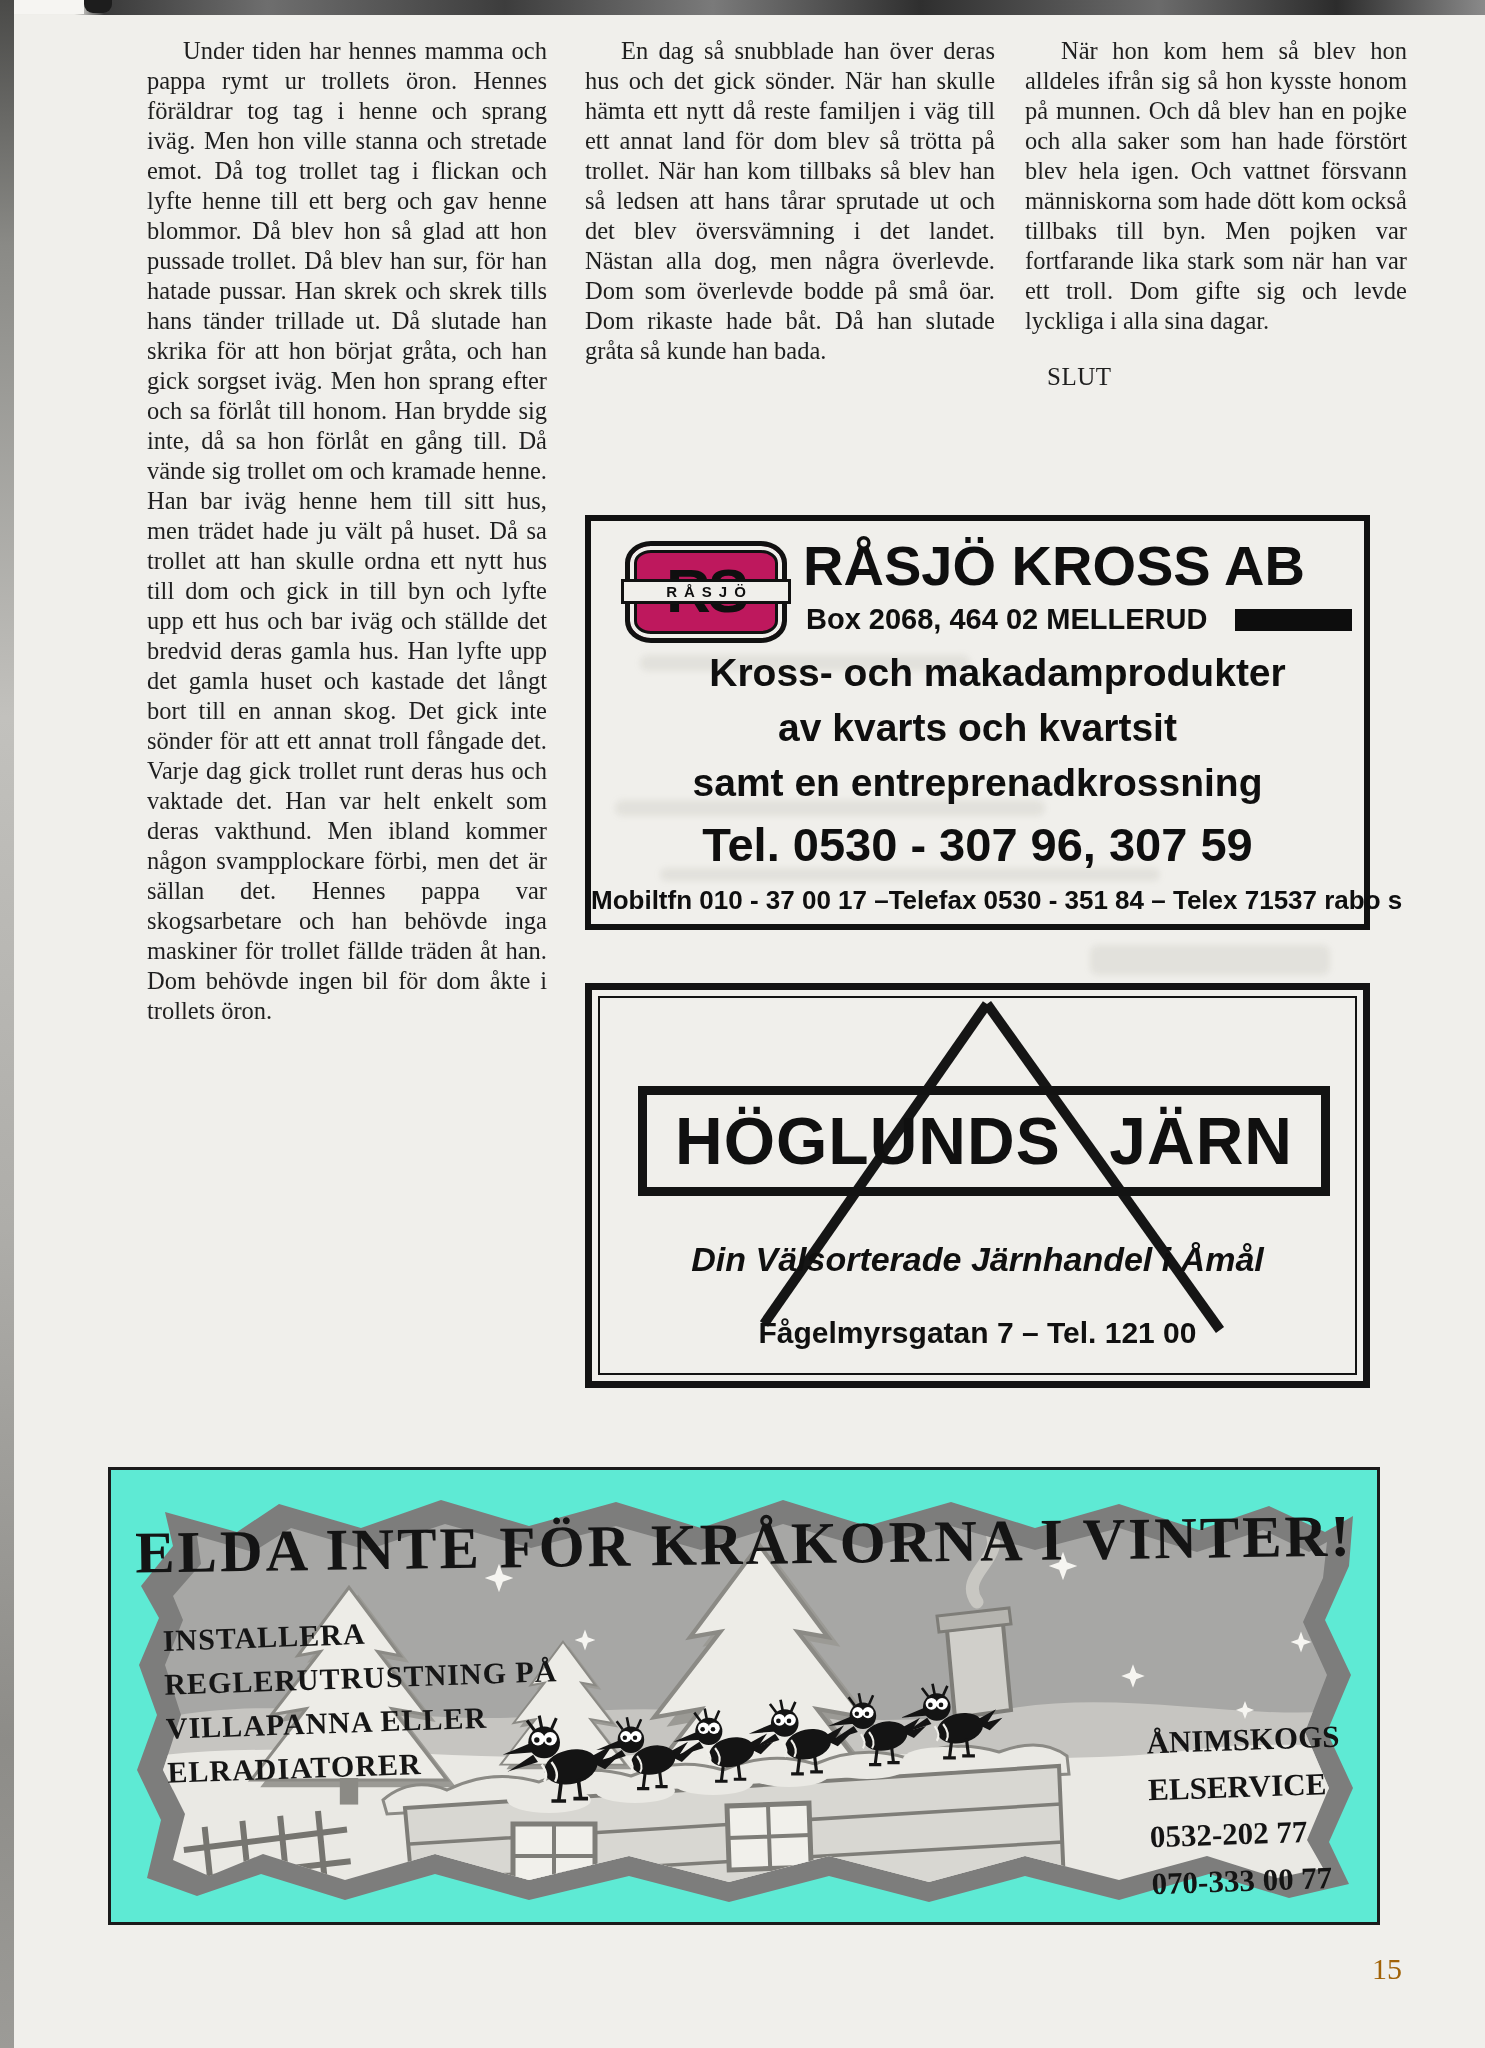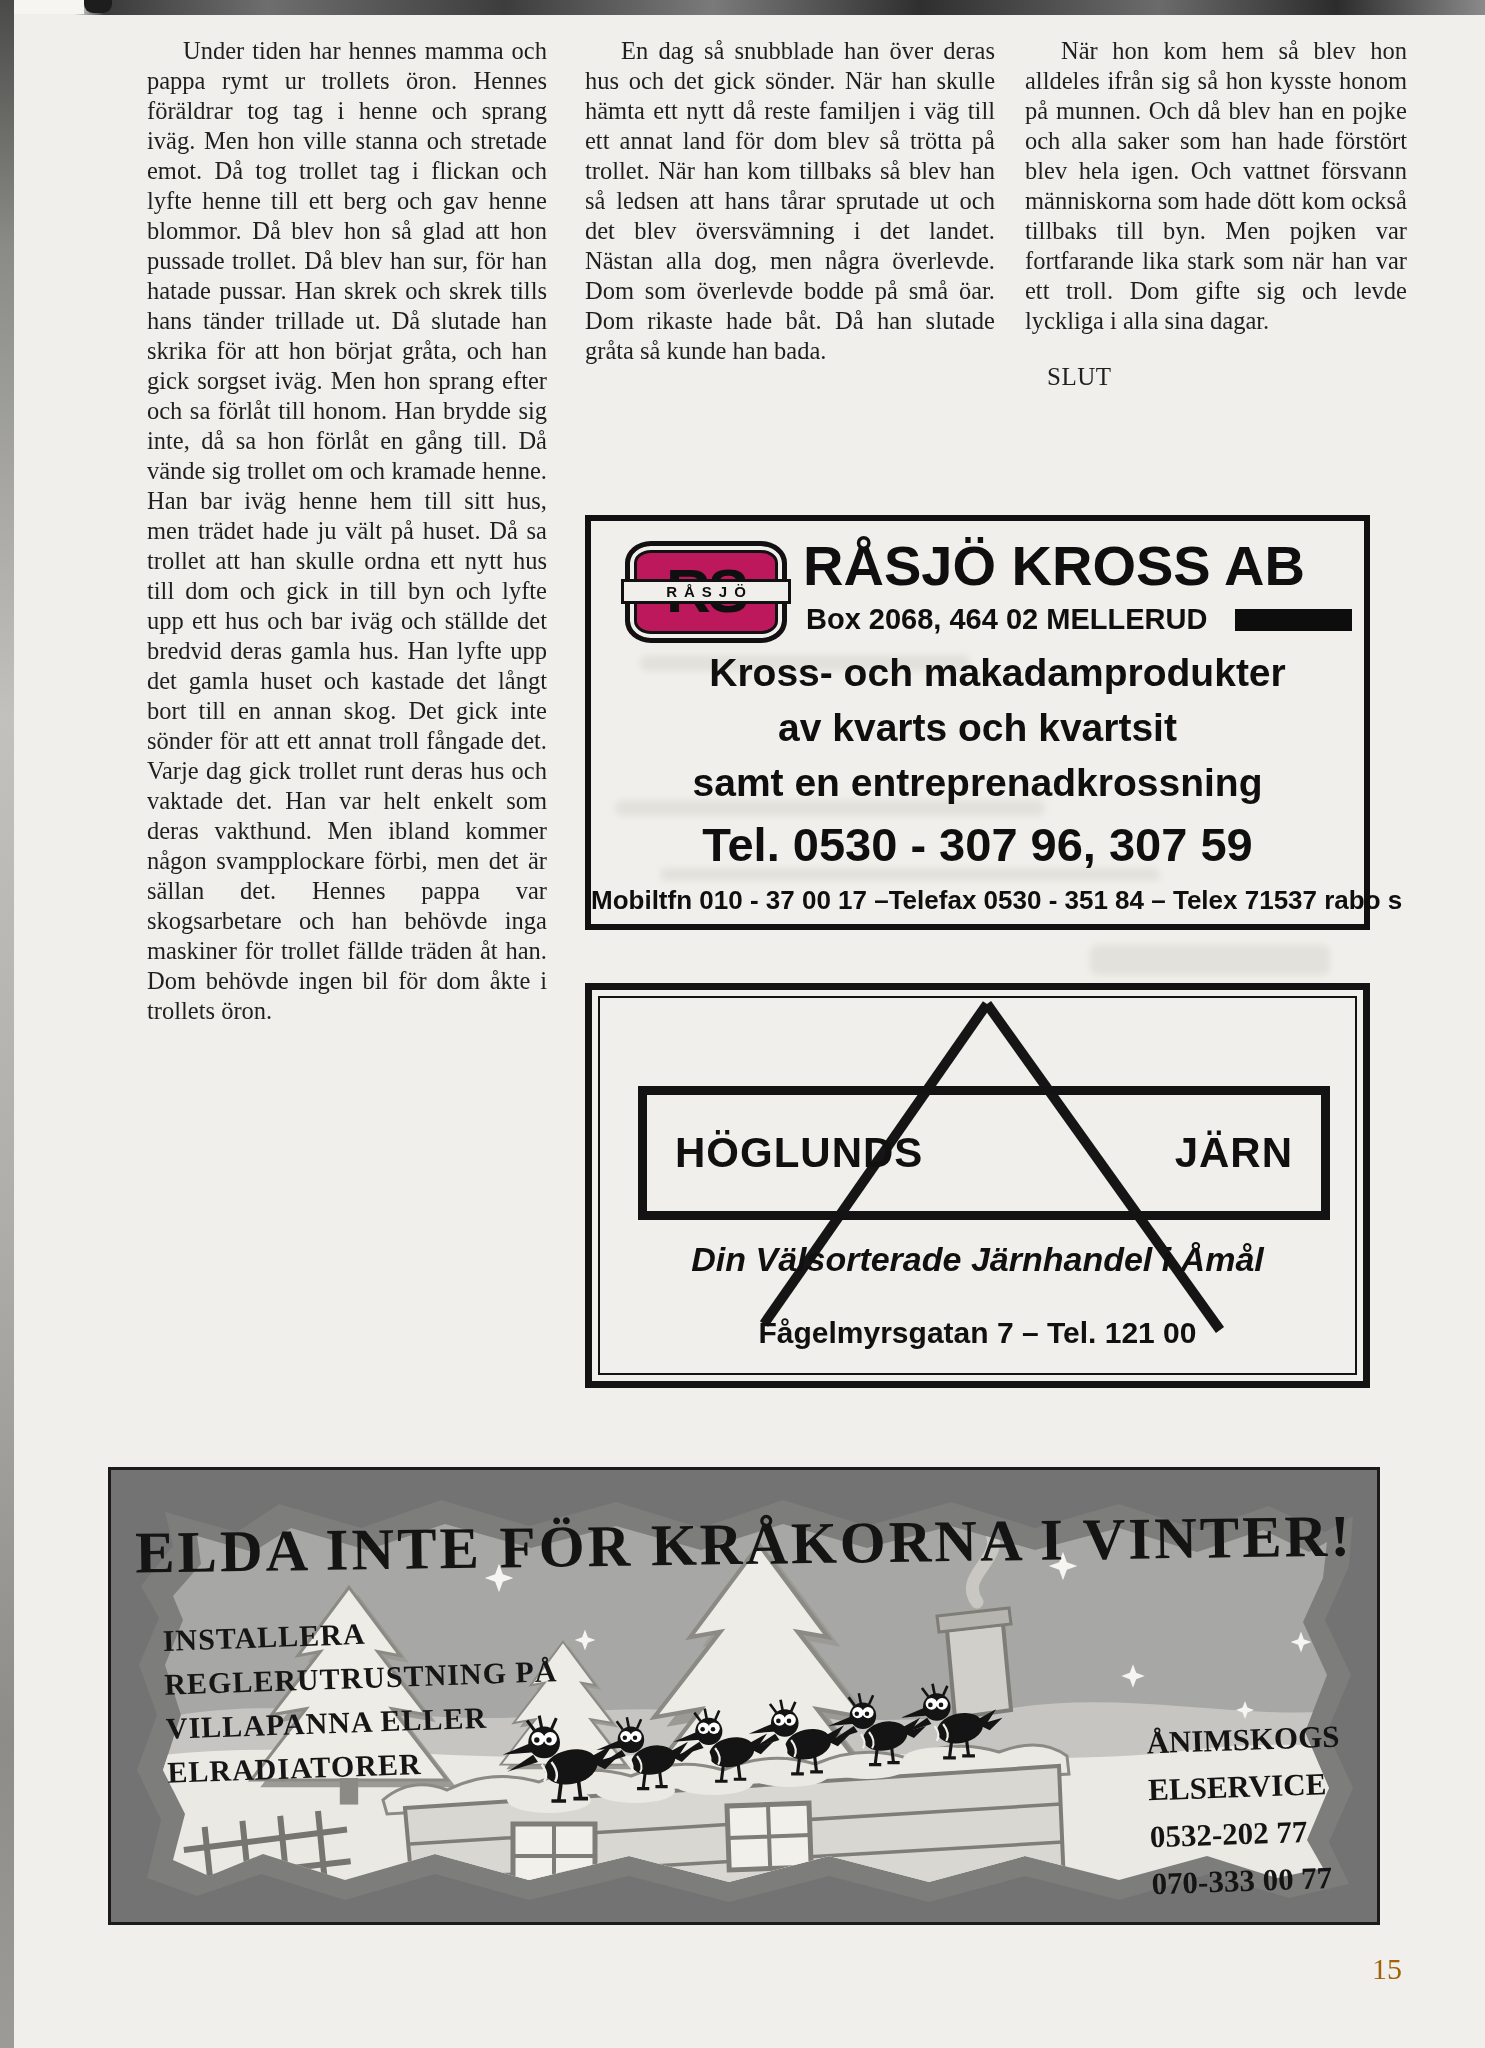--- a/index.html
+++ b/index.html
@@ -40,29 +40,29 @@
   .rasjo-line{position:absolute;left:0;right:0;text-align:center;font-weight:900;font-size:39px;white-space:nowrap;}
   .rl1{top:130px;padding-left:40px;} .rl2{top:185px;} .rl3{top:240px;}
   .rasjo-tel{position:absolute;left:0;right:0;top:296px;text-align:center;font-weight:900;font-size:47px;white-space:nowrap;}
   .rasjo-mobil{position:absolute;left:0;right:0;top:364px;text-align:center;font-weight:700;font-size:26px;white-space:nowrap;}
 
   
   .hoglunds-ad{position:absolute;left:585px;top:983px;width:785px;height:405px;border:7px solid #131313;
                font-family:"Liberation Sans",sans-serif;color:#101010;box-sizing:border-box;}
   .hog-inner{position:absolute;inset:6px;border:2px solid #131313;}
   .hog-tri{position:absolute;left:0;top:0;width:100%;height:100%;}
-  .hog-titlebox{position:absolute;left:46px;top:96px;width:692px;height:134px;border:9px solid #131313;
+  .hog-titlebox{position:absolute;left:46px;top:96px;width:692px;height:110px;border:9px solid #131313;
                 display:flex;align-items:center;justify-content:space-between;padding:0 28px;
-                box-sizing:border-box;font-size:42px;font-weight:900;letter-spacing:1px;}
+                box-sizing:border-box;font-size:66px;font-weight:900;letter-spacing:1px;}
   .hog-tagline{position:absolute;left:0;right:0;top:250px;text-align:center;font-size:34px;font-weight:900;font-style:italic;white-space:nowrap;}
   .hog-addr{position:absolute;left:0;right:0;top:326px;text-align:center;font-size:30px;font-weight:700;white-space:nowrap;}
 
   
   .elda-ad{position:absolute;left:108px;top:1467px;width:1272px;height:458px;border:3px solid #1b1b1b;
-           background:#737373;overflow:hidden;box-sizing:border-box;}
+           background:#5eead4;overflow:hidden;box-sizing:border-box;}
   .elda-scene{position:absolute;left:0;top:0;width:1266px;height:452px;}
   .elda-headline{position:absolute;left:0;right:0;top:40px;text-align:center;font-family:"Liberation Serif",serif;
                  font-weight:900;font-size:59px;letter-spacing:3px;transform:rotate(-0.8deg);
                  white-space:nowrap;color:#141414;}
   .elda-left{position:absolute;left:54px;top:142px;font-family:"Liberation Serif",serif;font-weight:900;
              font-size:30px;line-height:44px;letter-spacing:1px;transform:rotate(-2deg);color:#161616;}
   .elda-right{position:absolute;left:1038px;top:246px;font-family:"Liberation Serif",serif;font-weight:900;
               font-size:31px;line-height:47px;transform:rotate(-2deg);white-space:nowrap;color:#141414;}
 
   .page-number{position:absolute;left:1372px;top:1952px;font-size:30px;color:#a16207;}

